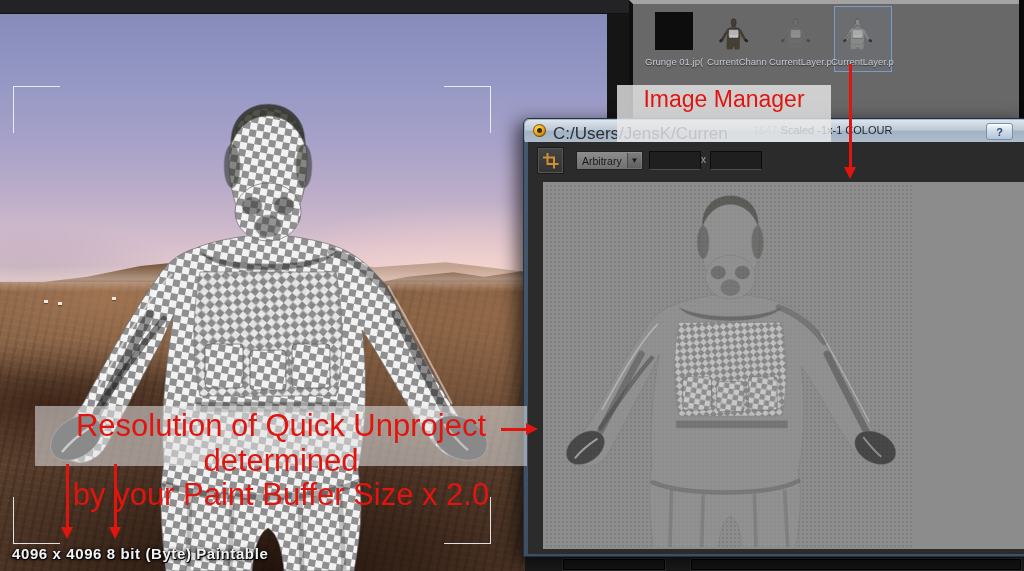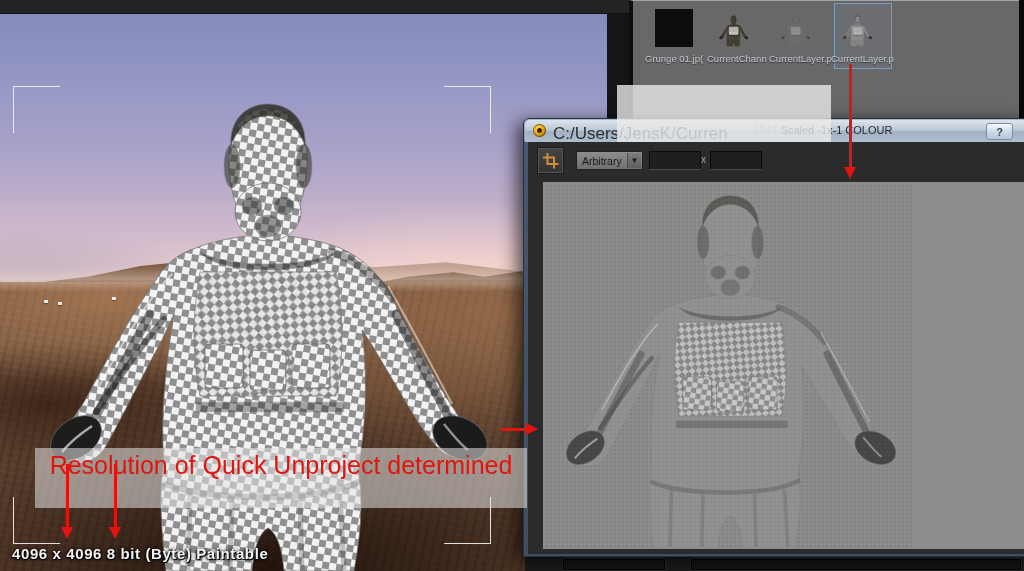--- a/index.html
+++ b/index.html
@@ -44,21 +44,21 @@
   .bracket.tl{border-top:1.5px solid #f4f4f6;border-left:1.5px solid #f4f4f6;}
   .bracket.tr{border-top:1.5px solid #f4f4f6;border-right:1.5px solid #f4f4f6;}
   .bracket.bl{border-bottom:1.5px solid #f4f4f6;border-left:1.5px solid #f4f4f6;}
   .bracket.br{border-bottom:1.5px solid #f4f4f6;border-right:1.5px solid #f4f4f6;}
 
   #status-text{left:12px;top:545px;font-size:15px;font-weight:bold;letter-spacing:.6px;color:#f4f4f4;
     text-shadow:1px 1px 0 #000,-1px 1px 2px rgba(0,0,0,.8),0 0 4px #000;z-index:6;white-space:nowrap;}
 
   
   #imgmgr{left:629px;top:0;width:391px;height:122px;background:#686868;border-left:4px solid #0e0e0e;
-    border-top:1px solid #a3a3a3;z-index:2;}
+    border-top:4px solid #a3a3a3;z-index:2;}
   #im-strip{left:1019px;top:0;width:5px;height:122px;background:#0a0a0a;z-index:2;}
   .thumb-item{position:absolute;top:2px;width:62px;height:66px;}
   .thumb-box{position:absolute;left:10px;top:3px;width:40px;height:44px;display:flex;align-items:center;justify-content:center;}
   .thumb-label{position:absolute;left:1px;top:50px;font-size:9.5px;color:#c8ccd6;text-shadow:0 1px 1px rgba(20,20,20,.7);white-space:nowrap;}
   #thumb-sel-frame{position:absolute;left:4px;top:0px;width:58px;height:66px;border:1px solid #7a9cc8;background:rgba(140,160,190,.10);}
 
   
   #imgwin{left:523px;top:118px;width:506px;height:439px;z-index:5;border-radius:6px 6px 0 0;
     background:linear-gradient(180deg,#a8b8cb 0px,#8ba0b6 21px,#45586f 23px,#3e4f64 100%);
     border:1px solid #23303f;box-shadow:-6px 4px 18px rgba(0,0,0,.65);}
@@ -93,21 +93,21 @@
 
   
   #bottomstrip{left:525px;top:557px;width:499px;height:14px;background:#1b1b1b;z-index:4;}
   .bs-box{position:absolute;top:2px;height:11px;background:#141414;border:1px solid #000;box-shadow:0 0 0 1px #2a2a2a;}
 
   
   .anno{z-index:8;text-align:center;color:#e01510;line-height:1.12;}
   #anno1{left:617px;top:85px;width:214px;height:57px;background:rgba(233,233,233,.80);
     font-size:23px;padding-top:2px;}
   #anno2{left:35px;top:406px;width:492px;height:60px;background:rgba(228,228,228,.55);
-    font-size:25px;padding-top:3px;margin-top:42px;}
+    font-size:31px;padding-top:3px;}
   .arrow{z-index:9;}
   .v-arrow{width:3px;background:#e01510;}
   .v-arrow::after{content:"";position:absolute;left:-5px;bottom:-11px;border:6.5px solid rgba(0,0,0,0);
     border-top:12px solid #e01510;}
   .h-arrow{height:3px;background:#e01510;}
   .h-arrow::after{content:"";position:absolute;right:-11px;top:-5px;border:6.5px solid rgba(0,0,0,0);
     border-left:12px solid #e01510;}
 </style>
 </head>
 <body>
@@ -290,21 +290,23 @@
     </div>
   </div>
 </div>
 
 <div class="abs" id="bottomstrip">
   <div class="bs-box" style="left:38px;width:102px;"></div>
   <div class="bs-box" style="left:166px;width:330px;"></div>
 </div>
 
 <div class="abs anno" id="anno1">
+  <div>Image Manager</div>
 </div>
 <div class="abs anno" id="anno2">
   <div>Resolution of Quick Unproject determined</div>
+  <div>by your Paint Buffer Size x 2.0</div>
 </div>
 
 <div class="abs arrow v-arrow" style="left:849px;top:64px;height:110px;"></div>
 <div class="abs arrow v-arrow" style="left:66px;top:464px;height:70px;"></div>
 <div class="abs arrow v-arrow" style="left:114px;top:464px;height:70px;"></div>
 <div class="abs arrow h-arrow" style="left:501px;top:428px;width:32px;"></div>
 
 </body></html>

